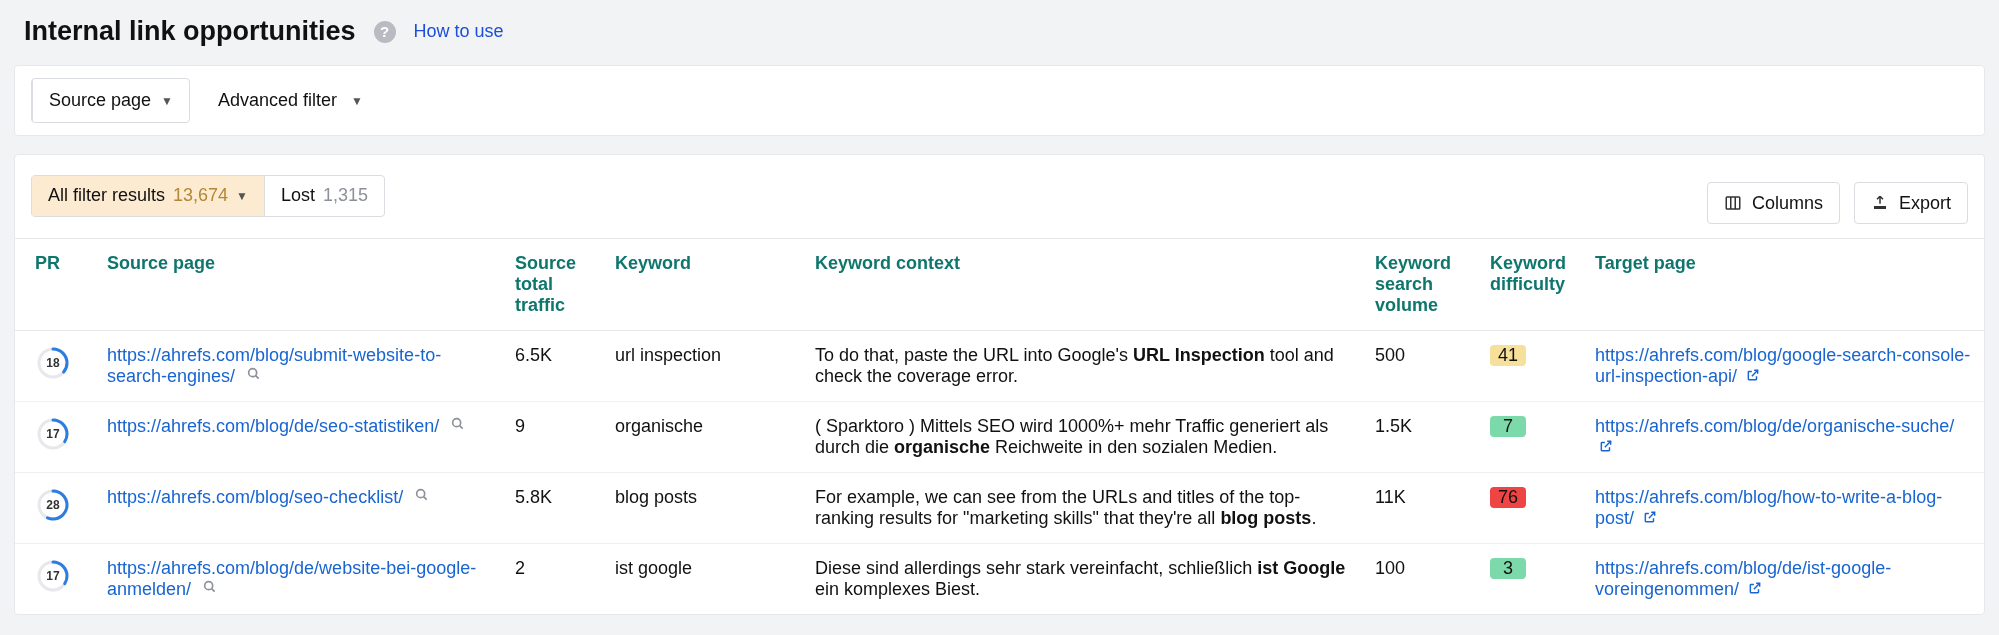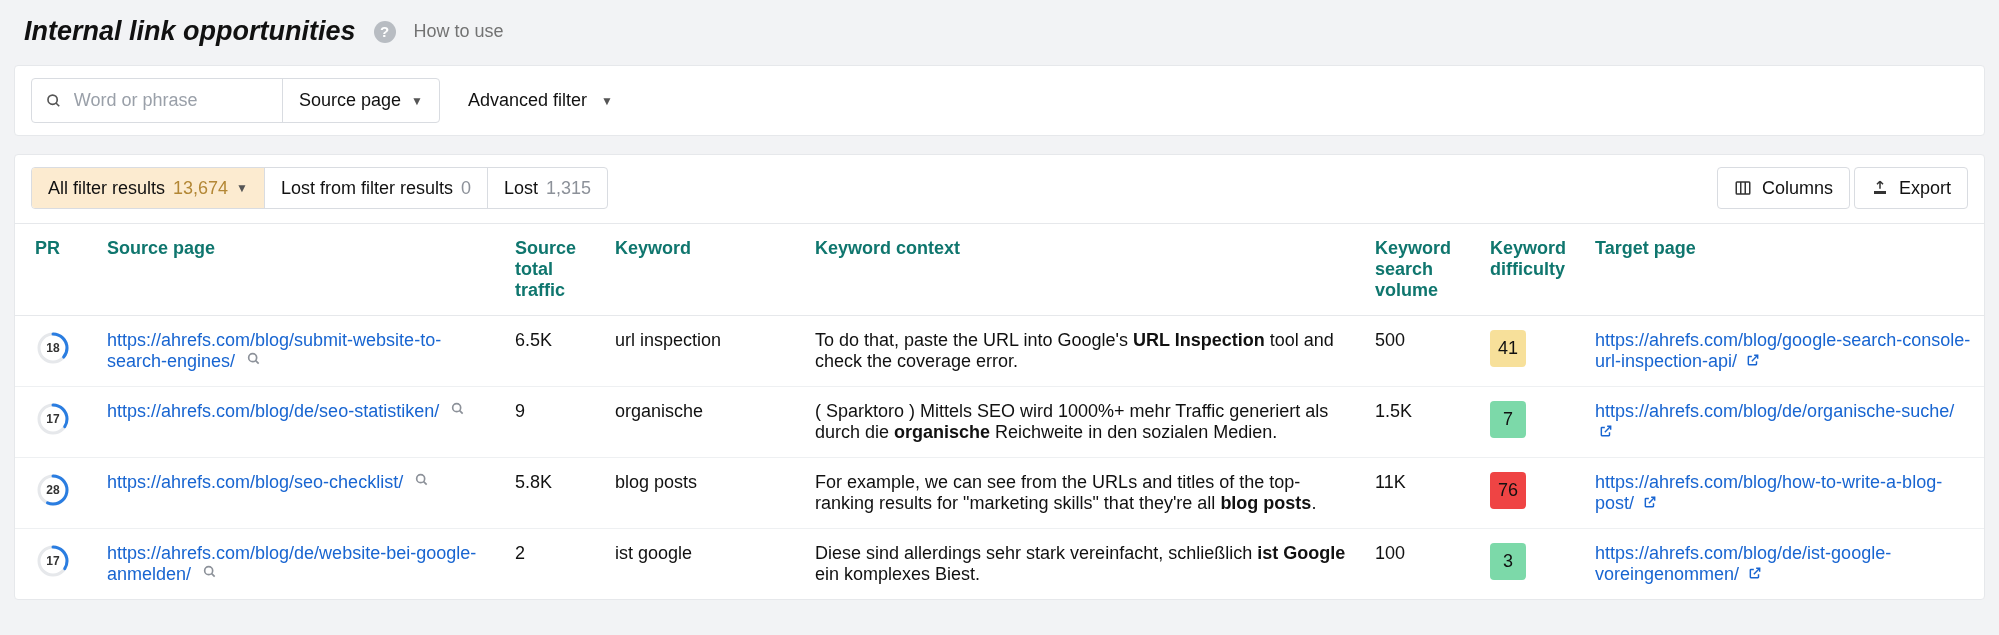--- a/index.html
+++ b/index.html
@@ -1,105 +1,94 @@
 <!DOCTYPE html>
 <html><head>
 <meta charset="utf-8">
 <style>
   * { box-sizing: border-box; }
   html, body { margin:0; padding:0; font-family: -apple-system, BlinkMacSystemFont, "Segoe UI", Helvetica, Arial, sans-serif; font-size:18px; color:#111; background:#f2f3f5; }
   .page { width:1999px; }
   .header { display:flex; align-items:center; gap:18px; padding:16px 24px 18px 24px; }
-  .title { font-size:27px; font-weight:700; color:#111;font-style:italic; }
+  .title { font-size:27px; font-weight:700; color:#111; }
   .help-icon { width:22px; height:22px; border-radius:50%; background:#b8bcc2; color:#fff; display:flex; align-items:center; justify-content:center; font-size:15px; font-weight:700; }
-  .howto { color:#737373; font-size:18px; }
+  .howto { color:#1d4ed8; font-size:18px; }
   .panel { background:#fff; margin:0 14px; border:1px solid #e6e8eb; border-radius:4px; }
   .filter-bar { display:flex; align-items:center; gap:28px; padding:12px 16px; border-bottom:0; }
   .search-group { display:flex; height:45px; border:1px solid #d9dce1; border-radius:4px; overflow:hidden; background:#fff; }
   .search-box { display:flex; align-items:center; gap:10px; padding:0 14px; width:250px; }
   .search-box input { border:none; outline:none; font-size:18px; width:100%; color:#111; background:transparent; }
   .search-box input::placeholder { color:#9aa0a9; }
   .vsplit { width:1px; background:#d9dce1; }
   .source-dd { display:flex; align-items:center; gap:10px; padding:0 16px; cursor:pointer; font-size:18px; }
   .caret { font-size:12px; color:#555; }
   .adv-filter { display:flex; align-items:center; gap:14px; font-size:18px; cursor:pointer; color:#111; }
   .results-bar { display:flex; align-items:center; padding:12px 16px 14px 16px; }
   .seg-group { display:flex; height:42px; border:1px solid #d9dce1; border-radius:4px; overflow:hidden; background:#fff; }
   .seg { display:flex; align-items:center; gap:8px; padding:0 16px; font-size:18px; cursor:pointer; border-right:1px solid #d9dce1; }
   .seg:last-child { border-right:none; }
   .seg.active { background:#fcebd0; }
   .seg .count { color:#b38735; font-weight:400; }
   .seg .count.grey { color:#8c9199; }
-  .right-tools { margin-left:auto; display:flex; gap:4px; }
+  .right-tools { margin-left:auto; display:flex; gap:14px;margin-top:15px; }
   .tool-btn { display:flex; align-items:center; gap:10px; height:42px; padding:0 16px; border:1px solid #d9dce1; border-radius:4px; background:#fff; cursor:pointer; font-size:18px; }
   table { width:100%; border-collapse:collapse; }
   thead th { text-align:left; font-size:18px; font-weight:700; color:#0f766e; padding:14px 12px; border-top:1px solid #e6e8eb; border-bottom:1px solid #e6e8eb; vertical-align:top; background:#fff; }
   tbody td { padding:14px 12px; border-top:1px solid #eef0f2; vertical-align:top; font-size:18px; color:#111; }
   tbody tr:first-child td { border-top:1px solid #e6e8eb; }
   .col-pr { width:80px; padding-left:20px !important; }
   .col-source { width:408px; }
   .col-traffic { width:100px; }
   .col-keyword { width:200px; }
   .col-context { width:560px; }
   .col-volume { width:115px; }
   .col-diff { width:105px; }
   .col-target { }
   .spark { display:inline-block; vertical-align:middle; }
   .link { color:#1865d1; text-decoration:none; }
   .mag { color:#7b808a; margin-left:6px; cursor:pointer; }
   .ext { color:#1865d1; margin-left:4px; }
-  .kd-badge { display:inline-block; min-width:36px; text-align:center; padding:8px 8px; border-radius:4px; font-weight:400; }
+  .kd-badge { display:inline-block; min-width:36px; text-align:center; padding:0 8px; border-radius:4px; font-weight:400; }
   .context b { font-weight:700; }
   .icon-svg { display:block; }
 </style>
 </head>
 <body>
 
 <div class="page">
 
   <div class="header">
     <div class="title">Internal link opportunities</div>
     <div class="help-icon">?</div>
     <div class="howto">How to use</div>
   </div>
 
   <div class="panel">
     <div class="filter-bar">
       <div class="search-group">
-        <div class="search-box">
-          <svg class="icon-svg" width="18" height="18" viewBox="0 0 24 24" fill="none" stroke="#555" stroke-width="2.5">
-              <circle cx="10" cy="10" r="7"></circle>
-              <line x1="20" y1="20" x2="15" y2="15"></line>
-            </svg>
-          <input type="text" placeholder="Word or phrase" style="">
-        </div>
         <div class="vsplit"></div>
         <div class="source-dd">
           <span>Source page</span>
           <span class="caret">▼</span>
         </div>
       </div>
       <div class="adv-filter">
         <span>Advanced filter</span>
         <span class="caret">▼</span>
       </div>
     </div>
   </div>
 
   <div class="panel" style="margin-top:18px;">
     <div class="results-bar">
       <div class="seg-group">
         <div class="seg active">
           <span>All filter results</span>
           <span class="count">13,674</span>
           <span class="caret">▼</span>
-        </div>
-        <div class="seg">
-          <span>Lost from filter results</span>
-          <span class="count grey">0</span>
         </div>
         <div class="seg">
           <span>Lost</span>
           <span class="count grey">1,315</span>
         </div>
       </div>
       <div class="right-tools">
         <div class="tool-btn">
           <svg class="icon-svg" width="18" height="18" viewBox="0 0 24 24" fill="none" stroke="#333" stroke-width="2">
               <rect x="3" y="4" width="18" height="16" rx="1"></rect>

